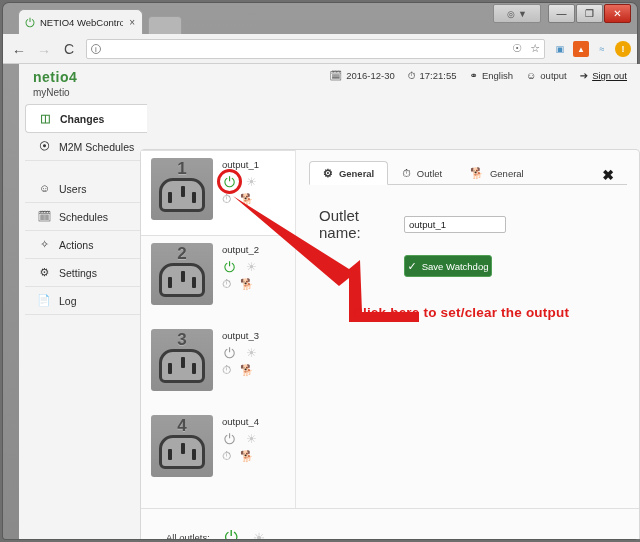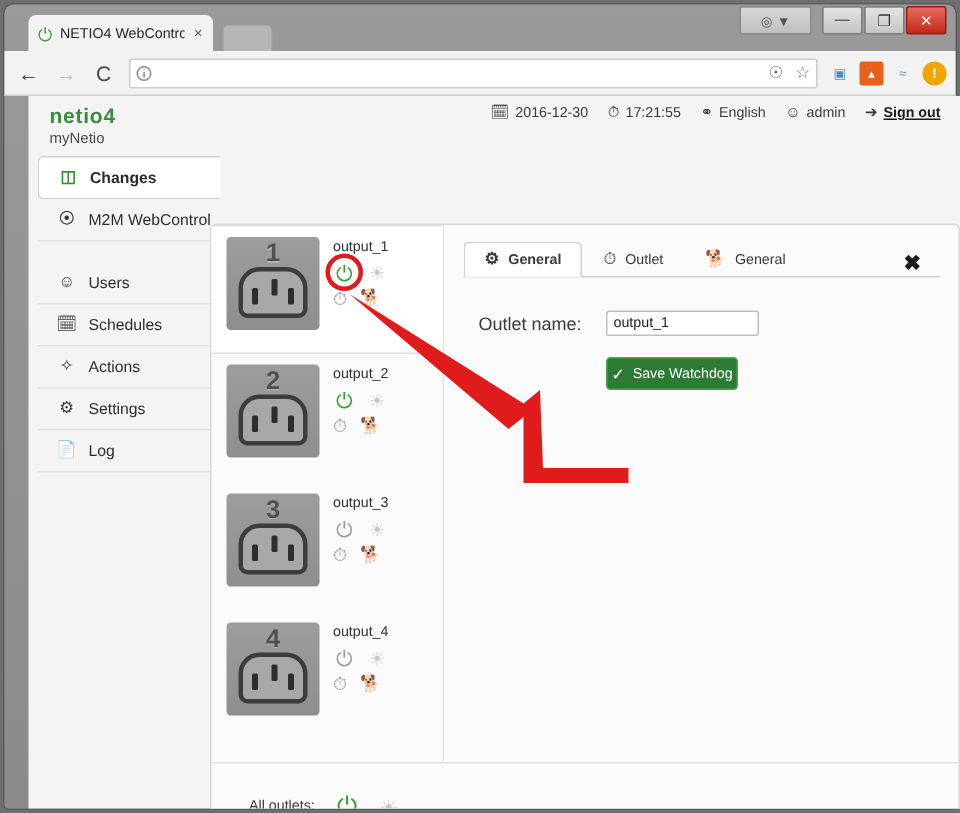--- a/index.html
+++ b/index.html
@@ -113,21 +113,21 @@
     font-size: 14px; font-weight: bold; color: #3d8b3d; letter-spacing: 0.5px;
   }
   .brand-sub { font-size: 10px; color: #4a4a4a; margin-top: 2px; }
   .hdr-right {
     position: absolute; right: 14px; top: 6px;
     display: flex; align-items: center; gap: 13px;
     font-size: 9.5px; color: #3a3a3a;
   }
   .hdr-item { display: flex; align-items: center; gap: 4px; white-space: nowrap; }
   .hdr-ico { font-size: 10px; color: #333; line-height: 1; }
-  .signout { font-weight: bold; text-decoration: underline; color: #1a1a1a; }
+  .signout { font-weight: normal; text-decoration: underline; color: #1a1a1a; }
 
   
   .sidebar { position: absolute; left: 6px; top: 40px; width: 122px; }
   .side-item {
     height: 28px; display: flex; align-items: center; gap: 7px;
     padding-left: 12px; font-size: 10.5px; color: #2c2c2c;
     border-bottom: 1px solid #e2e2e2;
   }
   .side-item.active {
     background: #fff; font-weight: bold;
@@ -213,21 +213,21 @@
   .tab.active {
     background: #fff; border-color: #cfcfcf; border-bottom-color: #fff; font-weight: bold;
   }
   .tab-ico { font-size: 11px; line-height: 1; }
   .close-x {
     position: absolute; right: 13px; top: 10px;
     font-size: 14px; font-weight: bold; color: #1a1a1a; line-height: 1;
   }
   .form { padding: 22px 0 0 22px; }
   .frow { display: flex; align-items: center; margin-bottom: 14px; }
-  .flabel { width: 85px; font-size: 12px; color: #3a3a3a; }
+  .flabel { width: 85px; font-size: 15px; color: #3a3a3a; }
   .ftext {
     width: 102px; height: 17px; background: #fff;
     border: 1px solid #bdbdbd; border-radius: 2px;
     font-size: 9.5px; color: #222; padding: 0 4px;
     font-family: "Liberation Sans", sans-serif;
   }
   .ftext.small { width: 42px; }
   .funit { font-size: 9.5px; color: #3a3a3a; margin-left: 8px; }
   .save-btn {
     margin-left: 85px; width: 88px; height: 22px;
@@ -304,37 +304,37 @@
           <div class="hdr-item">
             <span class="hdr-ico">⏱</span>
             <span>17:21:55</span>
           </div>
           <div class="hdr-item">
             <span class="hdr-ico">⚭</span>
             <span>English</span>
           </div>
           <div class="hdr-item">
             <span class="hdr-ico">☺</span>
-            <span>admin</span>
+            <span>output</span>
           </div>
           <div class="hdr-item">
             <span class="hdr-ico">➔</span>
             <span class="signout">Sign out</span>
           </div>
         </div>
       </div>
 
       <div class="sidebar">
         <div class="side-item active">
           <span class="side-ico green">◫</span>
           <span>Changes</span>
         </div>
         <div class="side-item">
           <span class="side-ico">⦿</span>
-          <span>M2M WebControl</span>
+          <span>M2M Schedules</span>
         </div>
         <div class="side-gap"></div>
         <div class="side-item">
           <span class="side-ico">☺</span>
           <span>Users</span>
         </div>
         <div class="side-item">
           <span class="side-ico">🗓</span>
           <span>Schedules</span>
         </div>
@@ -479,19 +479,20 @@
           <span class="pwr on" style="font-size:17px">⏻</span>
           <span class="sun" style="font-size:14px">☀</span>
         </div>
       </div>
 
       <svg class="annot-svg" viewBox="0 0 634 475">
         <g fill="#e01b1b" stroke="#e01b1b">
           <path d="M214,132 L330,205 L341,196 L343,248 L400,248 L400,258 L330,258 L330,214 L320,222 Z" stroke-width="0"></path>
         </g>
       </svg>
+      <div class="annot-text">Click here to set/clear the output</div>
 
       <div class="scrollbar-v">
         <div class="scroll-thumb"></div>
       </div>
     </div>
   </div>
 </div>
 
 </body></html>

